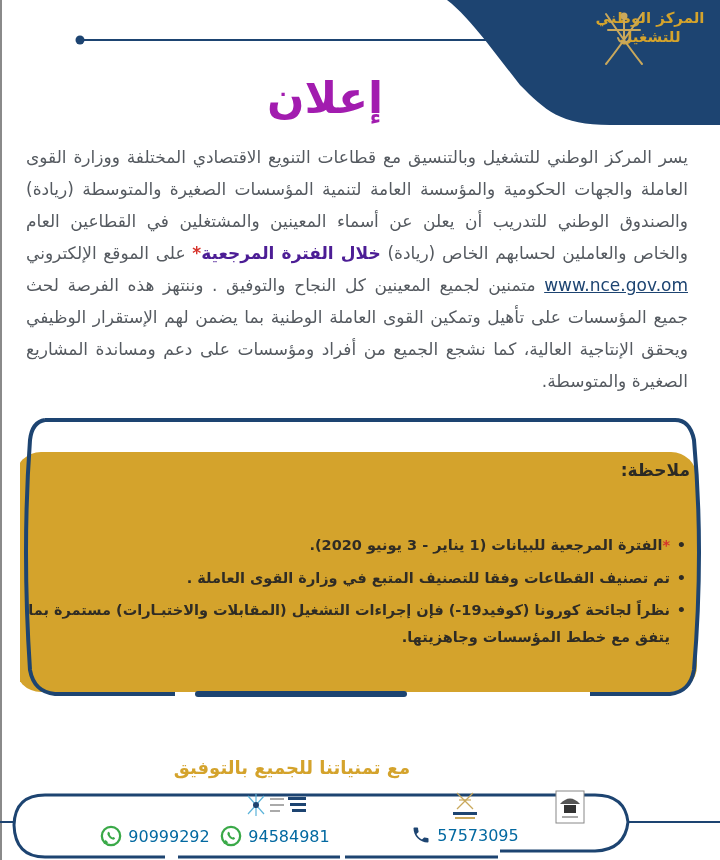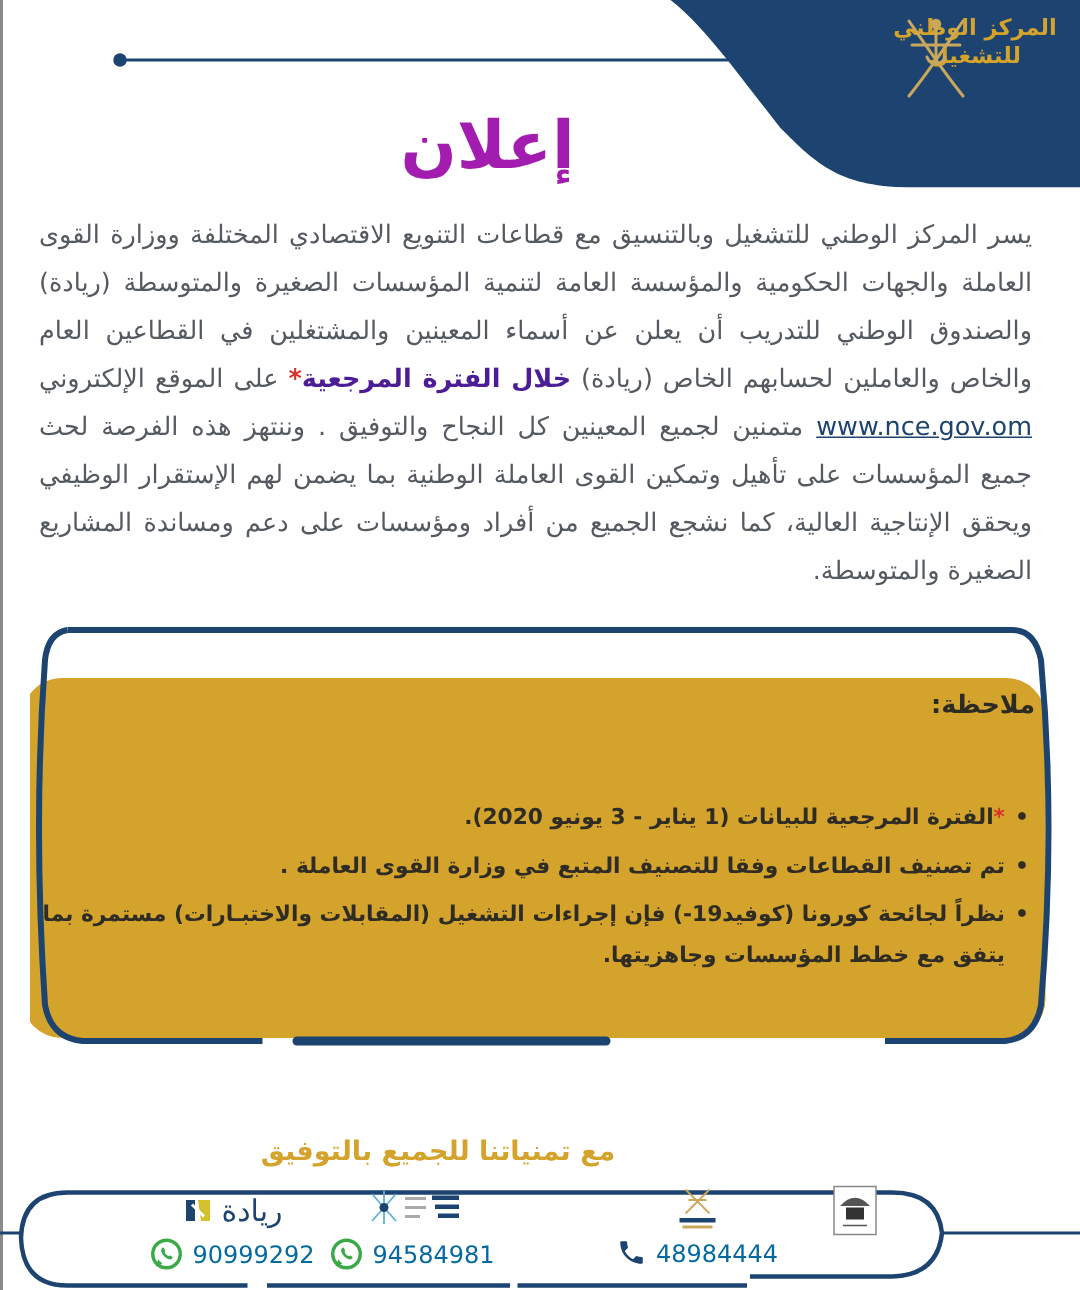--- a/index.html
+++ b/index.html
@@ -132,21 +132,21 @@
             <line x1="14" y1="9" x2="26" y2="9"></line>
           </g>
           <rect x="8" y="21" width="24" height="3" fill="#1d4471"></rect>
           <rect x="10" y="26" width="20" height="2" fill="#c9a85c"></rect>
         </svg>
     </div>
     <div class="phone-row">
       <svg width="20" height="20" viewBox="0 0 24 24">
           <path d="M6.6 10.8 C8 13.6 10.4 16 13.2 17.4 L15.4 15.2 C15.7 14.9 16.1 14.8 16.4 15 C17.5 15.4 18.7 15.6 20 15.6 C20.6 15.6 21 16 21 16.6 L21 20 C21 20.6 20.6 21 20 21 C10.6 21 3 13.4 3 4 C3 3.4 3.4 3 4 3 L7.5 3 C8.1 3 8.5 3.4 8.5 4 C8.5 5.3 8.7 6.5 9.1 7.6 C9.2 7.9 9.1 8.3 8.9 8.6 Z" fill="#1d4471"></path>
         </svg>
-      <span class="phone-number">48984444</span>
+      <span class="phone-number">57573095</span>
     </div>
   </div>
 
 
   <div class="contact" style="left:215px;">
     <div class="org-logo">
       <svg width="70" height="30" viewBox="0 0 70 30">
           <g stroke="#5bb3d9" stroke-width="1.2">
             <line x1="8" y1="4" x2="24" y2="22"></line>
             <line x1="24" y1="4" x2="8" y2="22"></line>
@@ -165,28 +165,20 @@
       <svg width="22" height="22" viewBox="0 0 24 24">
           <circle cx="12" cy="12" r="10" fill="#fff" stroke="#3aa948" stroke-width="2.5"></circle>
           <path d="M4 21 L6 16 L9 19 Z" fill="#3aa948"></path>
           <path d="M8.5 8 Q9 7 10 7.5 L11 9.5 Q10.5 10.5 10.8 11 Q12 13 13.5 13.5 Q14 13 15 13 L16.5 14.5 Q16 16 14.5 16 Q10 15 8 10 Z" fill="#3aa948"></path>
         </svg>
       <span class="phone-number">94584981</span>
     </div>
   </div>
 
   <div class="contact" style="left:95px;">
-    <div class="org-logo" style="gap:6px; direction:ltr;">
-      <svg width="20" height="20" viewBox="0 0 20 20">
-          <path d="M2 3 L8 3 L8 17 L2 17 Z" fill="#1d4471"></path>
-          <path d="M10 3 L18 3 L18 17 L12 17 Z" fill="#d4c12c"></path>
-          <path d="M6 6 L14 14" stroke="#fff" stroke-width="2"></path>
-        </svg>
-      <span class="riyada-text">ريادة</span>
-    </div>
     <div class="phone-row">
       <svg width="22" height="22" viewBox="0 0 24 24">
           <circle cx="12" cy="12" r="10" fill="#fff" stroke="#3aa948" stroke-width="2.5"></circle>
           <path d="M4 21 L6 16 L9 19 Z" fill="#3aa948"></path>
           <path d="M8.5 8 Q9 7 10 7.5 L11 9.5 Q10.5 10.5 10.8 11 Q12 13 13.5 13.5 Q14 13 15 13 L16.5 14.5 Q16 16 14.5 16 Q10 15 8 10 Z" fill="#3aa948"></path>
         </svg>
       <span class="phone-number">90999292</span>
     </div>
   </div>
 </div>

